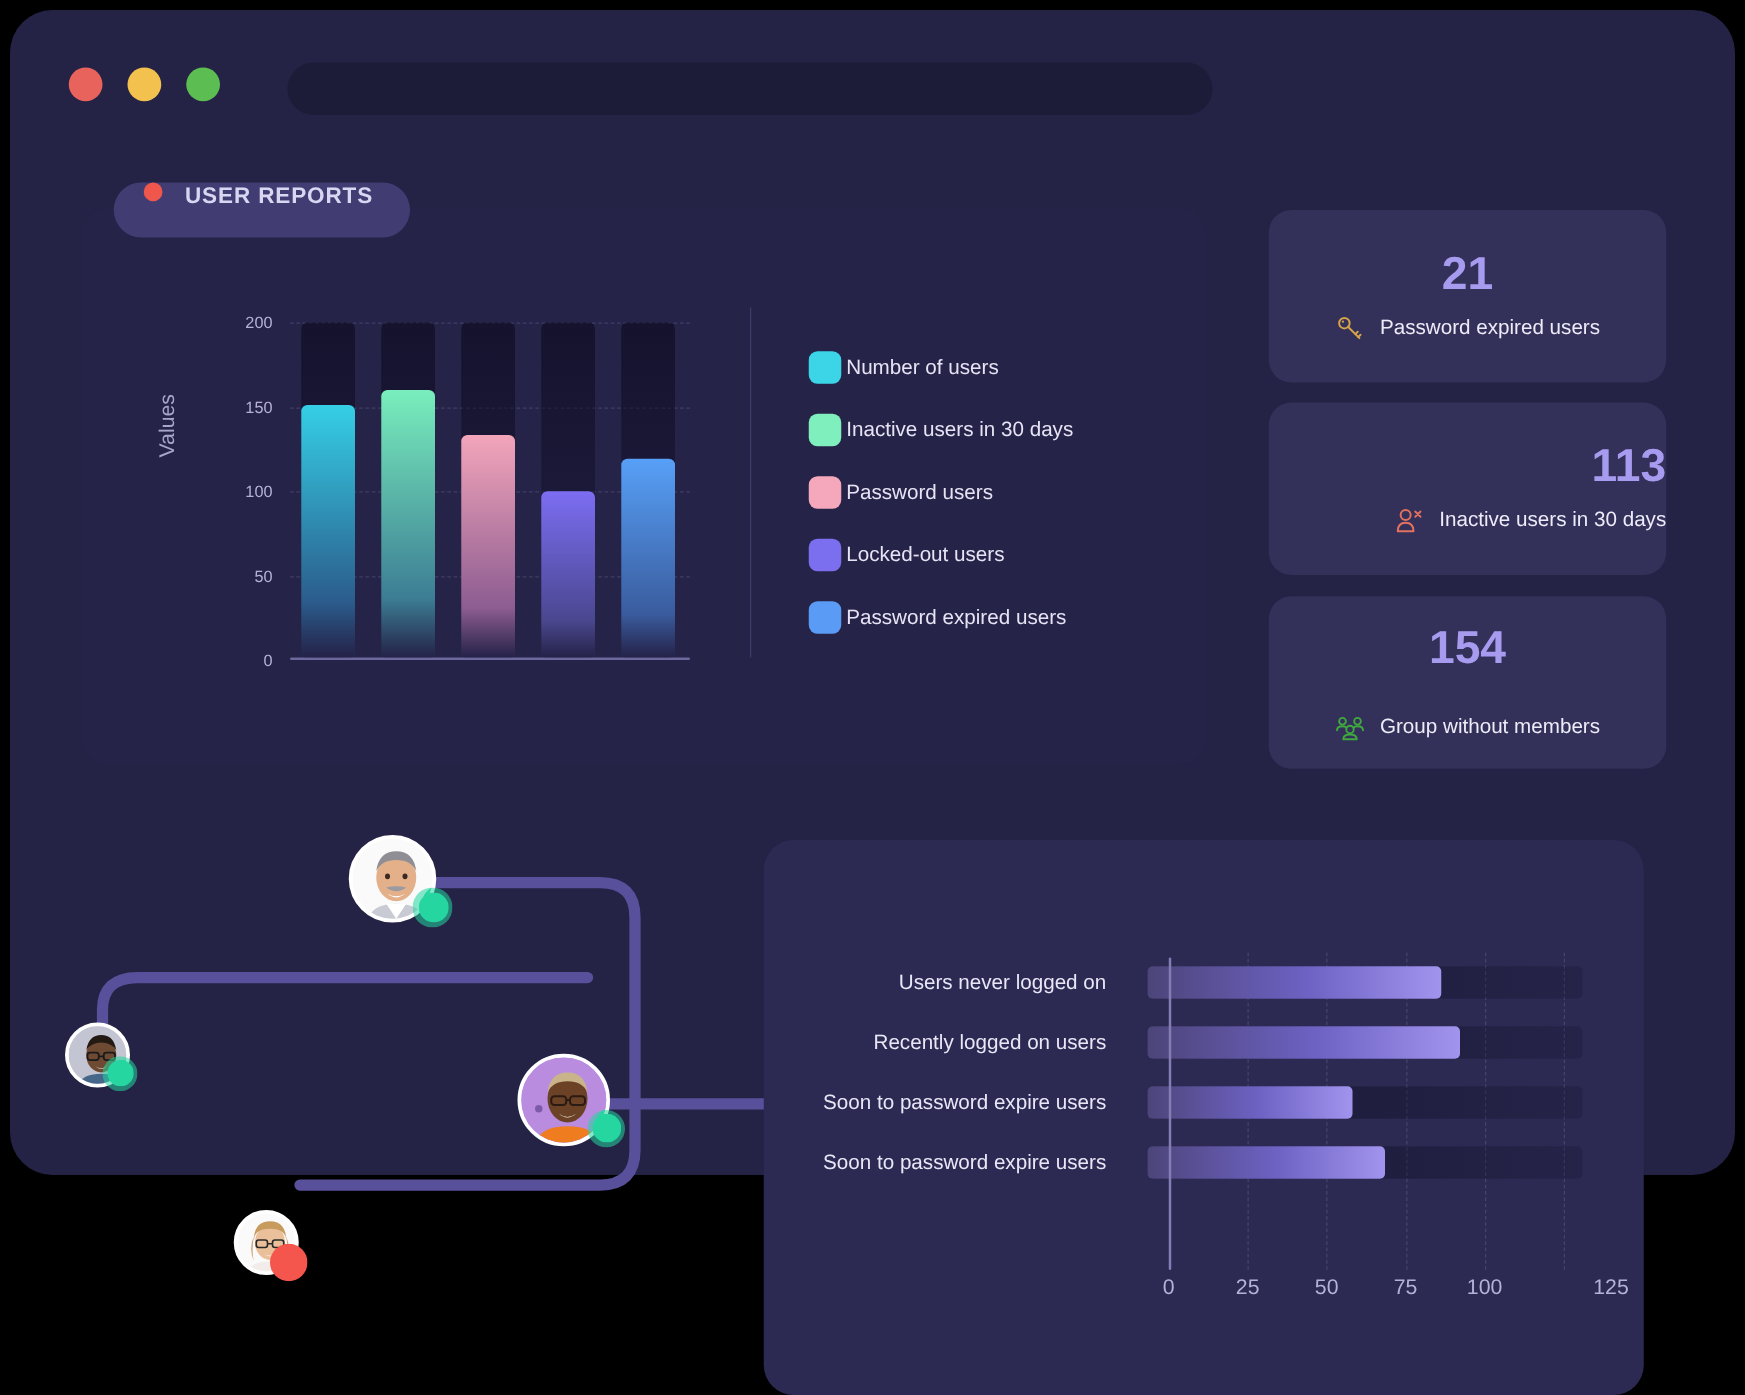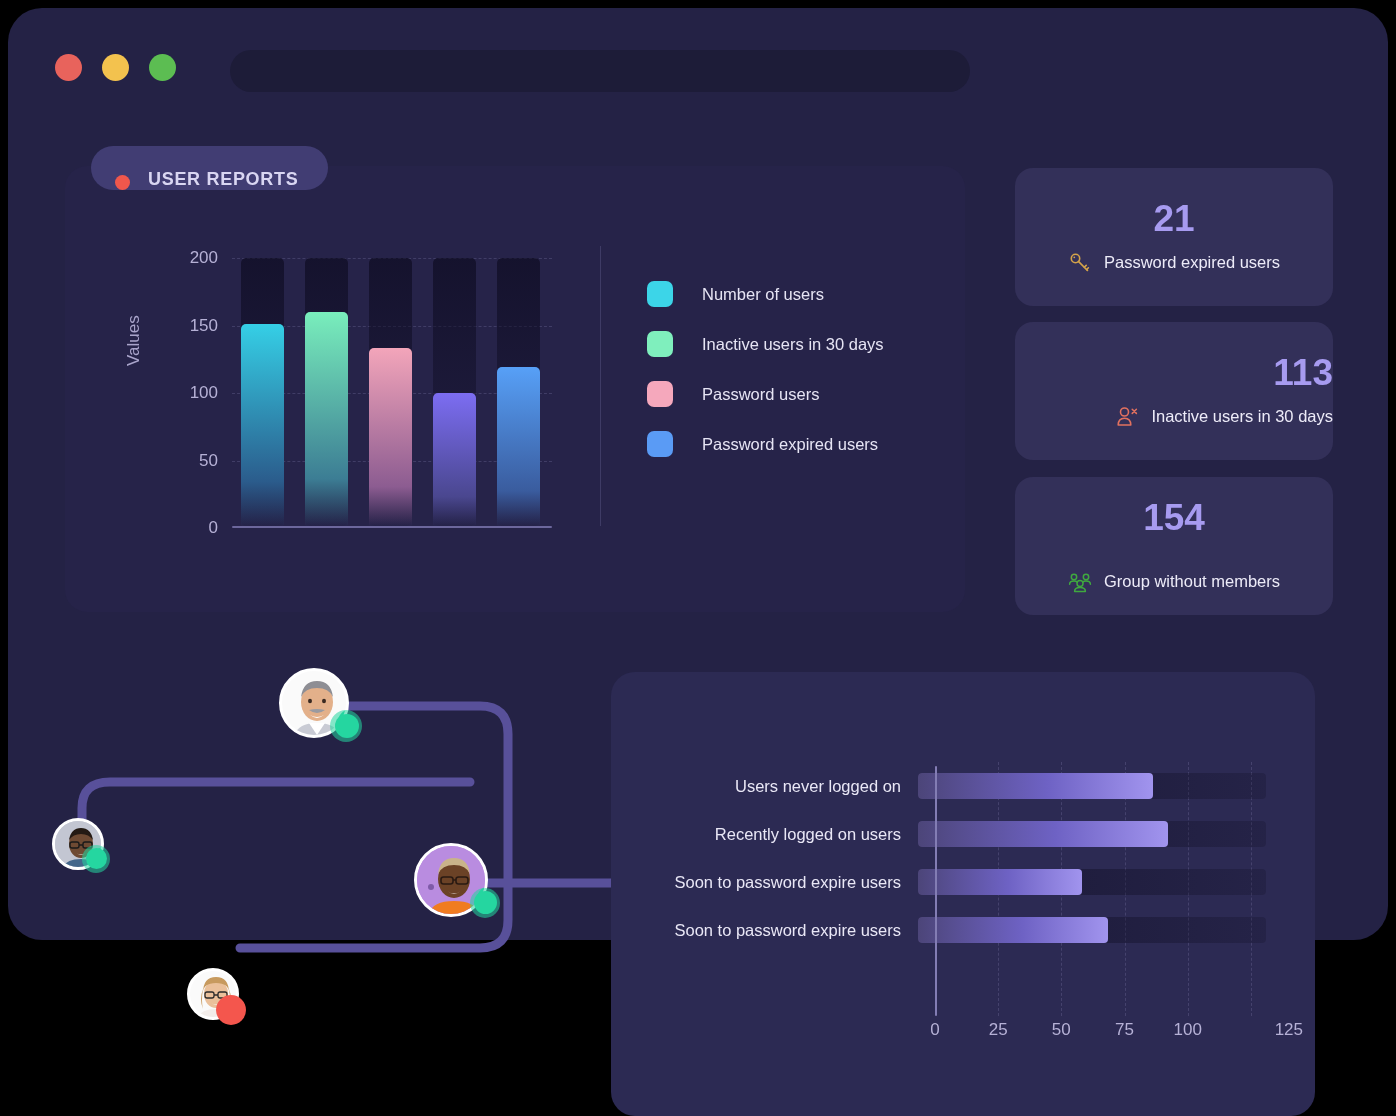--- a/index.html
+++ b/index.html
@@ -34,21 +34,21 @@
 
   
   .report-panel {
     position: absolute; left: 57px; top: 158px;
     width: 900px; height: 446px;
     background: #262349;
     border-radius: 22px;
   }
   .pill {
     position: absolute;
-    display: flex; align-items: flex-end; gap: 18px;
+    display: flex; align-items: flex-start; gap: 18px;
     height: 44px; padding: 0 30px 0 24px;
     background: #413D73;
     border-radius: 22px;
     color: #D9D6F2; font-size: 18px; font-weight: bold; letter-spacing: .7px;
   }
   .pill-user-reports { left: 83px; top: 138px; }
   .pill-logged-on { left: 637px; top: 652px; }
   .pill .led { width: 15px; height: 15px; border-radius: 50%; flex: 0 0 auto; }
   .led.coral { background: #F0574C; }
   .led.mint  { background: #2BD49B; }
@@ -56,21 +56,21 @@
   
   .vchart { position: absolute; left: 120px; top: 250px; width: 430px; height: 290px; }
   .vaxis-title {
     position: absolute; left: -4px; top: 108px;
     transform: rotate(-90deg); transform-origin: left top;
     color: #A9A4CB; font-size: 17px; white-space: nowrap;
   }
   .vticks { position: absolute; left: 28px; top: 0; width: 62px; height: 270px; }
   .vtick {
     position: absolute; right: 0; transform: translateY(-50%);
-    color: #B6B1D6; font-size: 17px;
+    color: #B6B1D6; font-size: 13px;
   }
   .vplot { position: absolute; left: 104px; top: 0; width: 320px; height: 270px; }
   .vgrid {
     position: absolute; left: 0; width: 100%; height: 0;
     border-top: 1px dashed rgba(160,155,205,0.22);
   }
   .vbaseline {
     position: absolute; left: 0; bottom: 0; width: 100%; height: 2px;
     background: #6C679C; border-radius: 2px;
   }
@@ -86,21 +86,21 @@
     position: absolute; left: 0; bottom: 0; width: 100%;
     border-radius: 5px 5px 2px 2px;
   }
 
   
   .legend-divider {
     position: absolute; left: 592px; top: 238px; width: 1px; height: 280px;
     background: rgba(150,145,200,0.22);
   }
   .legend { position: absolute; left: 639px; top: 272px; width: 300px; }
-  .legend-item { display: flex; align-items: center; gap: 29px; height: 28px; margin-bottom: 22px; }
+  .legend-item { display: flex; align-items: center; gap: 4px; height: 28px; margin-bottom: 22px; }
   .legend-swatch { width: 26px; height: 26px; border-radius: 7px; flex: 0 0 auto; }
   .legend-label { color: #E6E4F4; font-size: 16.5px; }
 
   
   .stat-card {
     position: absolute; left: 1007px;
     width: 318px; height: 138px;
     background: #333059; border-radius: 18px;
     display: flex; flex-direction: column; align-items: center; justify-content: center;
   }
@@ -116,21 +116,21 @@
   .logged-panel {
     position: absolute; left: 611px; top: 672px;
     width: 704px; height: 444px;
     background: #2C2A53; border-radius: 24px;
   }
 
   
   .hchart { position: absolute; left: 646px; top: 762px; width: 620px; height: 300px; }
   .hrows { position: absolute; left: 0; top: 0; width: 620px; }
   .hrow { display: flex; align-items: center; height: 48px; }
-  .hlabel { width: 272px; text-align: right; padding-right: 17px; color: #E9E7F6; font-size: 16.5px; }
+  .hlabel { width: 272px; text-align: right; padding-right: 33px; color: #E9E7F6; font-size: 16.5px; }
   .htrackwrap { position: relative; flex: 1; height: 100%; }
   .htrack {
     position: absolute; left: 0; top: 50%; transform: translateY(-50%);
     width: 100%; height: 26px;
     background: linear-gradient(90deg, rgba(12,10,30,0.55) 0%, rgba(12,10,30,0.22) 100%);
     border-radius: 4px;
   }
   .hbar {
     position: absolute; left: 0; top: 50%; transform: translateY(-50%);
     height: 26px; border-radius: 4px;
@@ -235,20 +235,24 @@
         </div>
         <div class="legend-item">
           <span class="legend-swatch" style="background: rgb(127, 239, 189);"></span>
           <span class="legend-label">Inactive users in 30 days</span>
         </div>
         <div class="legend-item">
           <span class="legend-swatch" style="background: rgb(245, 168, 188);"></span>
           <span class="legend-label">Password users</span>
         </div>
         <div class="legend-item">
+          <span class="legend-swatch" style="background: rgb(123, 111, 240);"></span>
+          <span class="legend-label">Locked-out users</span>
+        </div>
+        <div class="legend-item">
           <span class="legend-swatch" style="background: rgb(90, 155, 245);"></span>
           <span class="legend-label">Password expired users</span>
         </div>
       </div>
 
     <div class="stat-card c1">
       <div class="stat-value">21</div>
       <div class="stat-row">
         <svg class="stat-icon" viewBox="0 0 24 24" fill="none" stroke="#D4A34A" stroke-width="1.6">
           <circle cx="7.5" cy="7.5" r="4.2"></circle>

